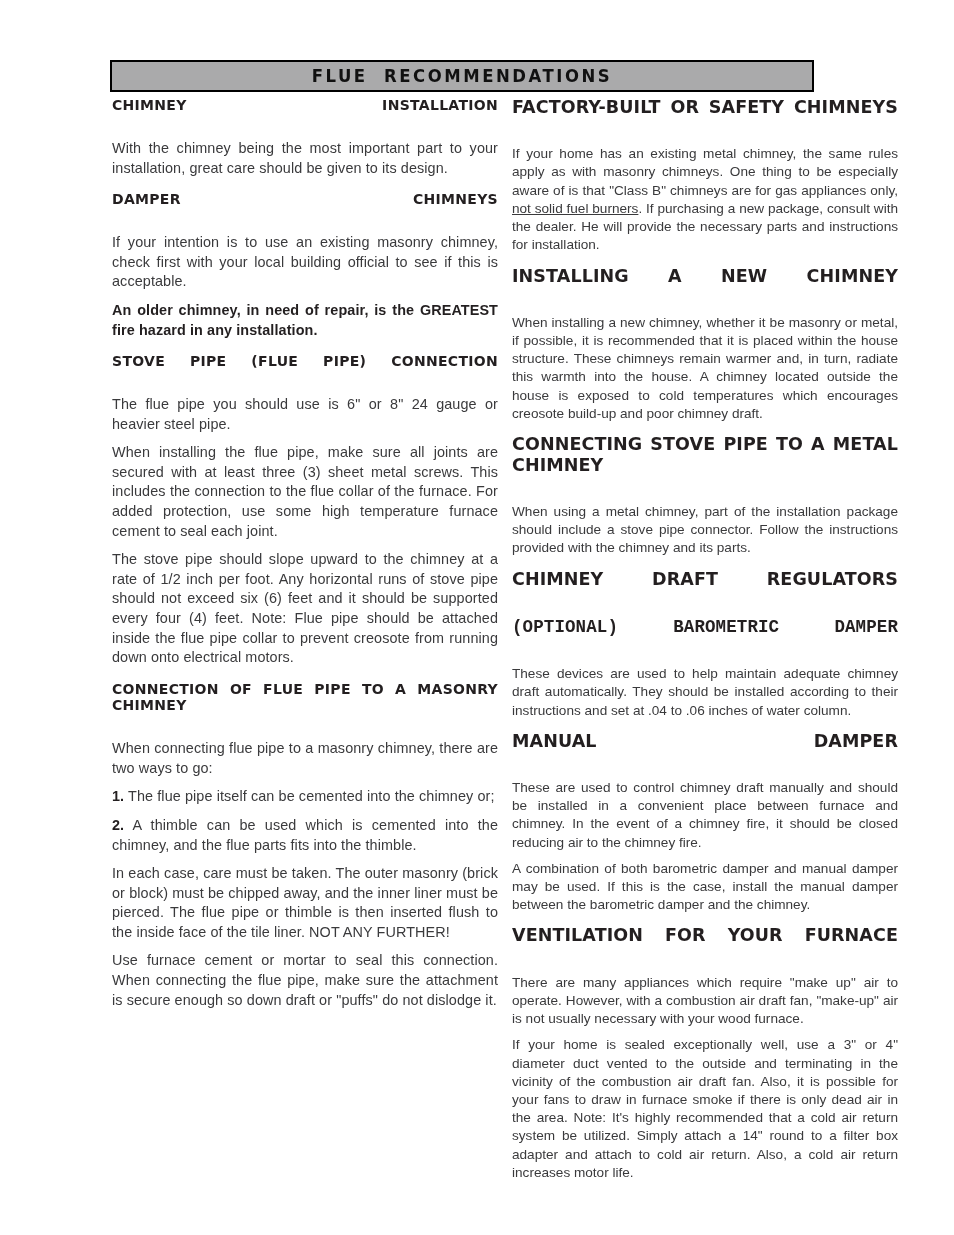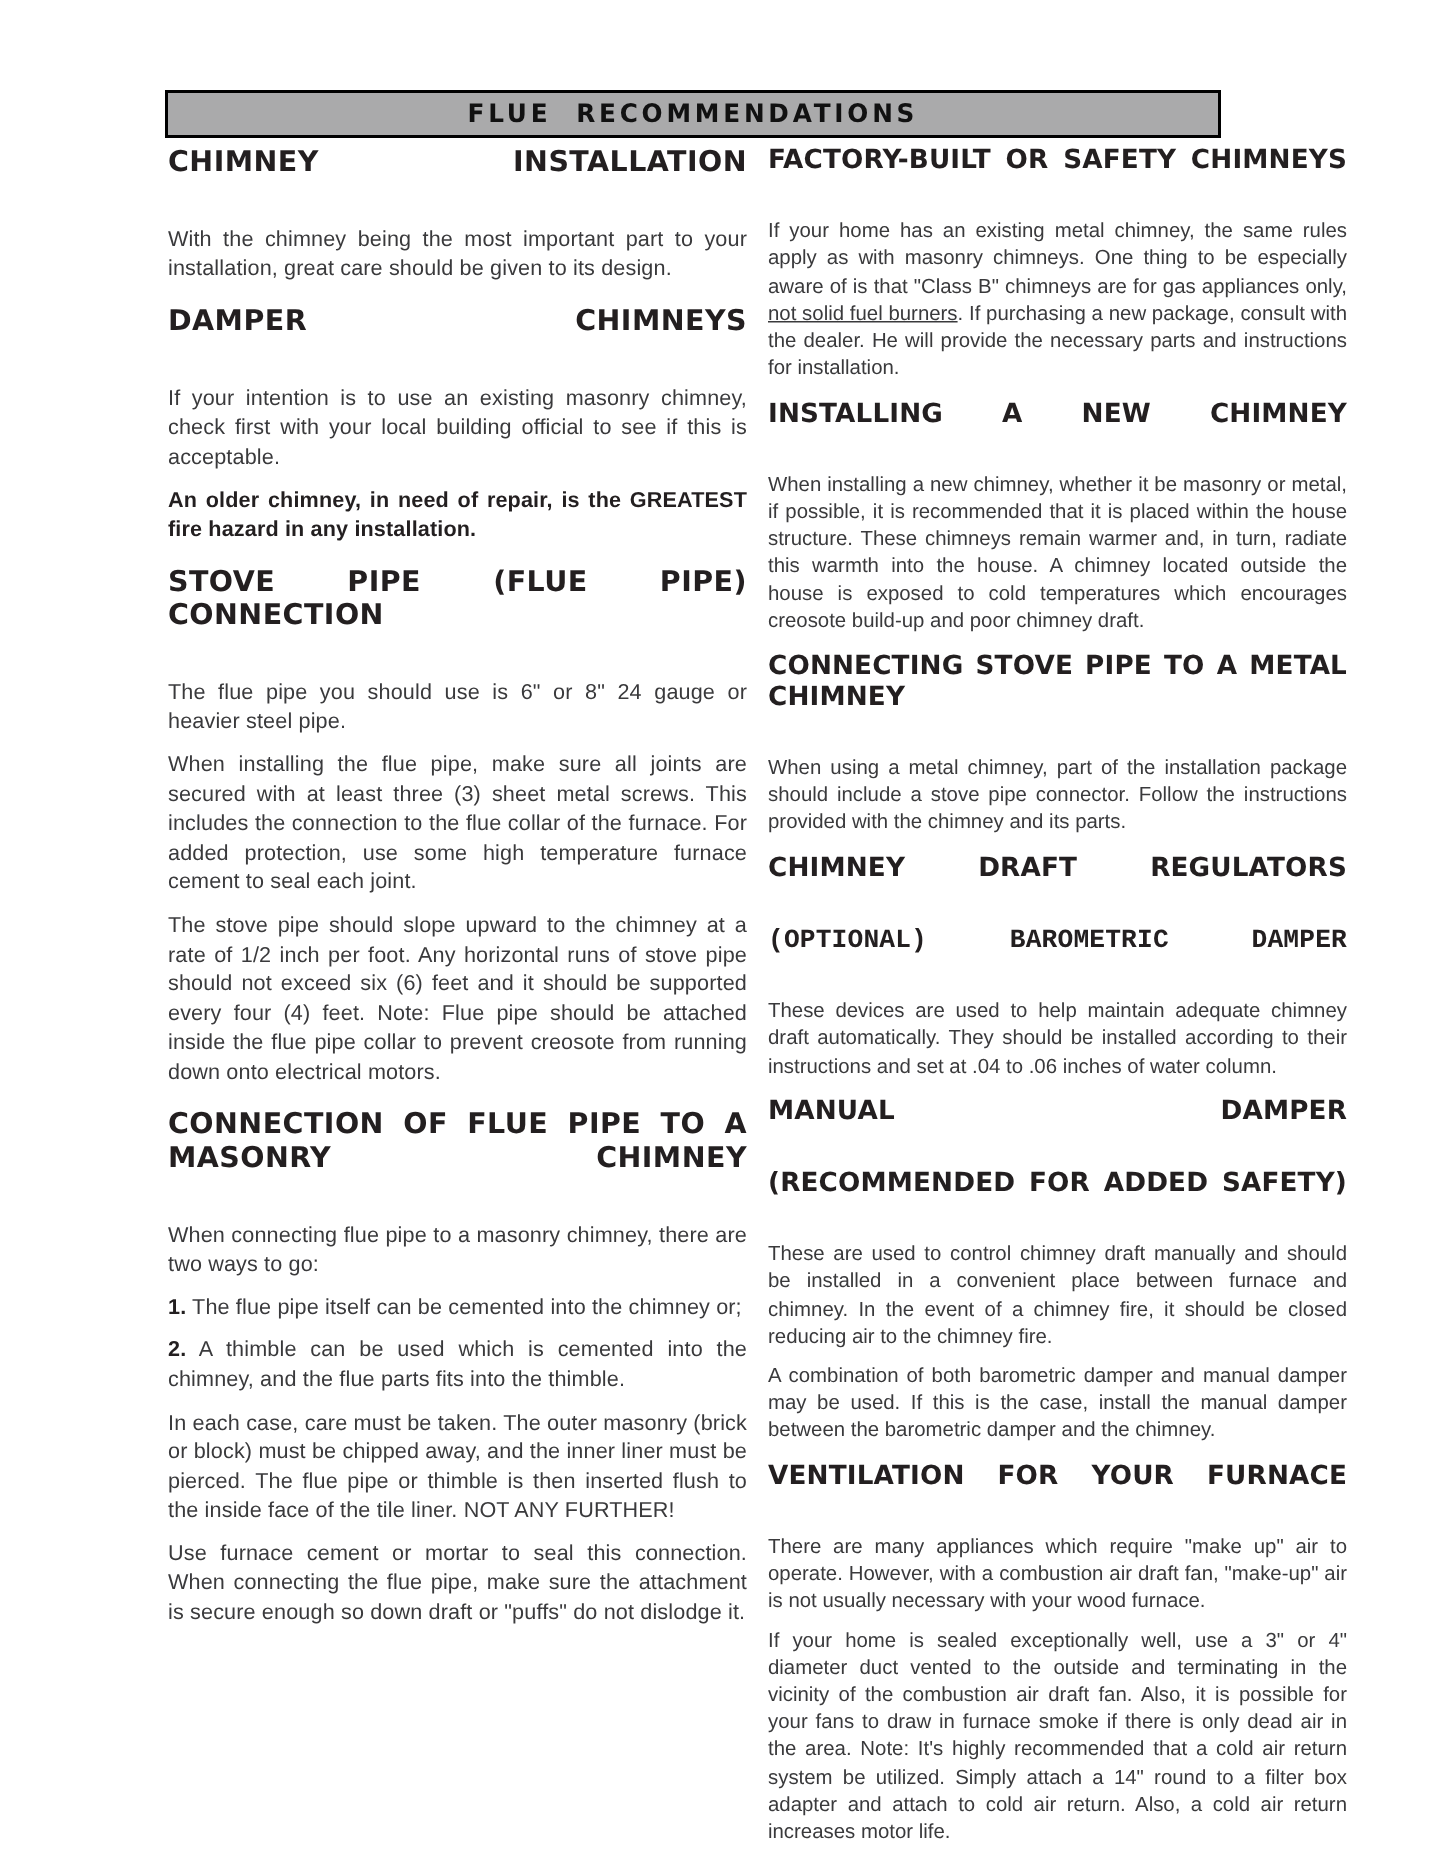--- a/index.html
+++ b/index.html
@@ -76,21 +76,21 @@
   }
   h2.heading::after {
     content: "";
     display: inline-block;
     width: 100%;
     height: 0;
   }
 
   
   .col-left h2.heading {
-    font-size: 19px;
+    font-size: 14px;
     letter-spacing: 0.3px;
     margin-top: 13px;
     margin-bottom: 9px;
   }
   .col-left h2.heading.first { margin-top: 0; }
 
   .col-right h2.heading {
     font-size: 17.5px;
     letter-spacing: 0.1px;
     margin-top: 11px;
@@ -176,21 +176,20 @@
       <p class="body">When installing a new chimney, whether it be masonry or metal, if possible, it is recommended that it is placed within the house structure.  These chimneys remain warmer and, in turn, radiate this warmth into the house.  A chimney located outside the house is exposed to cold temperatures which encourages creosote build-up and poor chimney draft.</p>
 
       <h2 class="heading just-full">CONNECTING STOVE PIPE TO A METAL CHIMNEY</h2>
       <p class="body">When using a metal chimney, part of the installation package should include a stove pipe connector.  Follow the instructions provided with the chimney and its parts.</p>
 
       <h2 class="heading just-full">CHIMNEY DRAFT REGULATORS</h2>
       <h2 class="heading just-full" style="margin-top:2px;font-family:Liberation Mono, monospace;">(OPTIONAL) BAROMETRIC DAMPER</h2>
       <p class="body">These devices are used to help maintain adequate chimney draft automatically.  They should be installed according to their instructions and set at .04 to .06 inches of water column.</p>
 
       <h2 class="heading">MANUAL DAMPER</h2>
-      <h2 class="heading just-full" style="margin-top:2px;">(RECOMMENDED FOR ADDED SAFETY)</h2>
       <p class="body">These are used to control chimney draft manually and should be installed in a convenient place between furnace and chimney.  In the event of a chimney fire, it should be closed reducing air to the chimney fire.</p>
       <p class="body">A combination of both barometric damper and manual damper may be used.  If this is the case, install the manual damper between the barometric damper and the chimney.</p>
 
       <h2 class="heading">VENTILATION FOR YOUR FURNACE</h2>
       <p class="body">There are many appliances which require "make up" air to operate. However, with a combustion air draft fan, "make-up" air is not usually necessary with your wood furnace.</p>
       <p class="body">If your home is sealed exceptionally well, use a 3" or 4" diameter duct vented to the outside and terminating in the vicinity of the combustion air draft fan.  Also, it is possible for your fans to draw in furnace smoke if there is only dead air in the area.  Note: It's highly recommended that a cold air return system be utilized.  Simply attach a 14" round to a filter box adapter and attach to cold air return.  Also, a cold air return increases motor life.</p>
 
     </div>
 
   </div>

